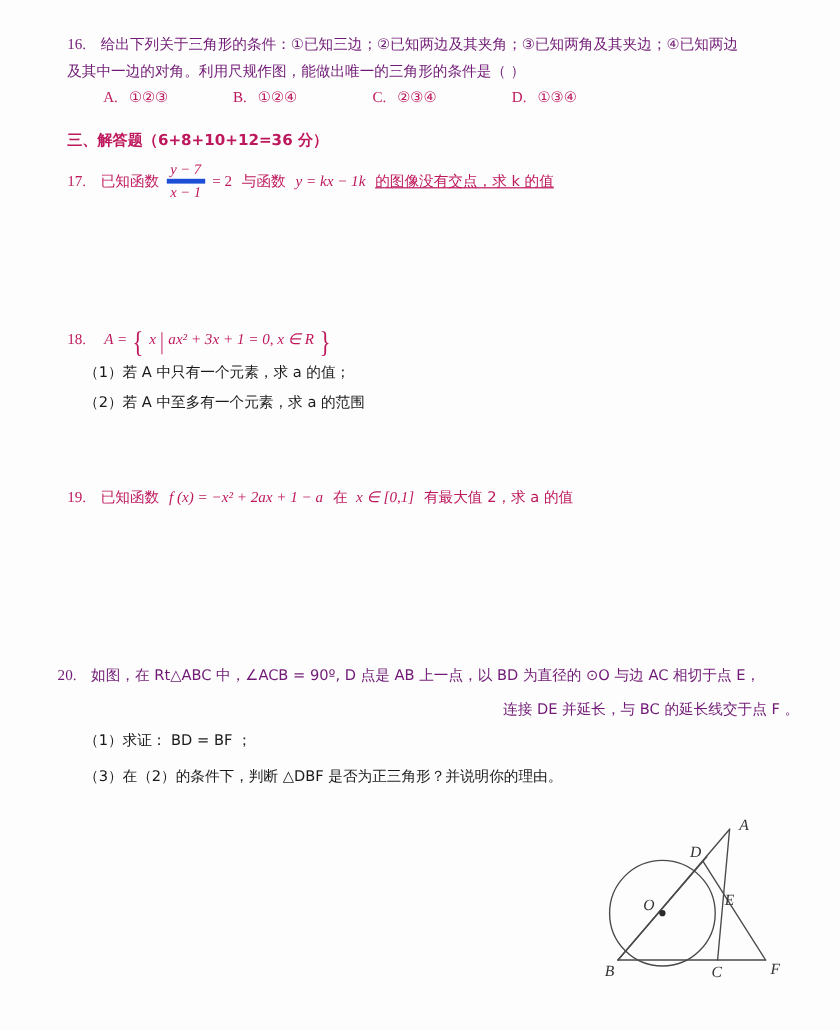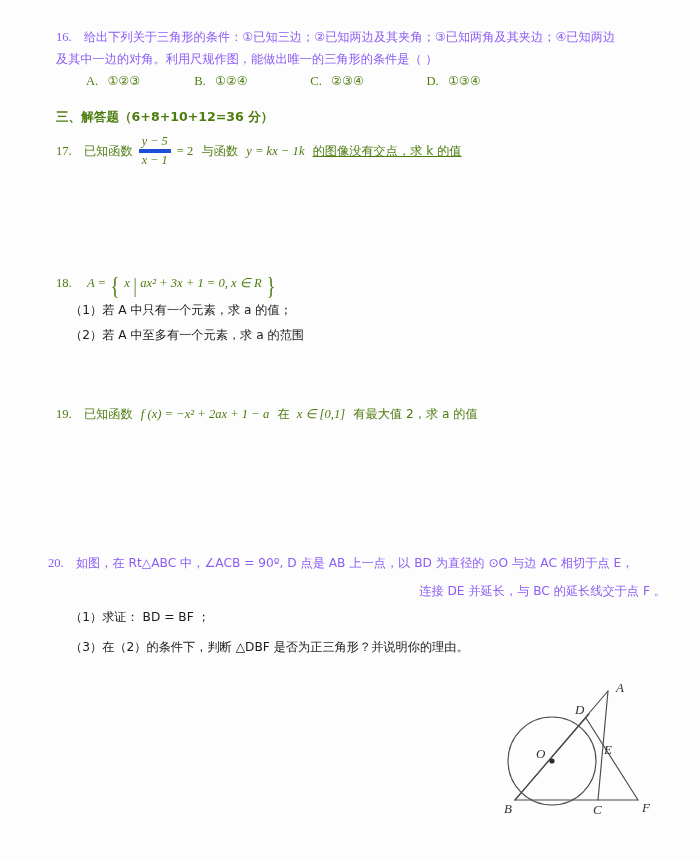--- a/index.html
+++ b/index.html
@@ -19,28 +19,28 @@
     position: absolute;
     inset: 0;
     background: #fdfdfd;
   }
 
   
   .blk {
     position: absolute;
     font-size: 12.6px;
     line-height: 22px;
-    color: #4d7c0f;
+    color: #be185d;
     white-space: nowrap;
   }
   .wrapblk {
     position: absolute;
     font-size: 12.6px;
     line-height: 22px;
-    color: #8b5cf6;
+    color: #701a75;
   }
   .qnum {
     display: inline-block;
     font-family: "Liberation Serif", serif;
   }
   .cn {
     font-family: "DejaVu Sans", "Liberation Sans", sans-serif;
     font-size: 12.2px;
   }
   .mi {
@@ -133,21 +133,21 @@
       <span class="cn" style="margin-left:6px;">①③④</span>
     </span>
   </div>
 
   <div class="blk sect" style="left:56px; top:106px;">三、解答题（6+8+10+12=36 分）</div>
 
   <div class="blk" style="left:56px; top:136px;">
     <span class="qnum">17.</span>
     <span class="cn" style="margin-left:9px;">已知函数</span>
     <span class="frac">
-      <span class="num mi">y − 5</span>
+      <span class="num mi">y − 7</span>
       <span class="den mi">x − 1</span>
     </span>
     <span class="mn">= 2</span>
     <span class="cn" style="margin-left:5px;">与函数</span>
     <span class="mi" style="margin-left:5px;">y = kx − 1k</span>
     <span class="cn" style="margin-left:5px;text-decoration:underline;">的图像没有交点，求 k 的值</span>
   </div>
 
   <div class="blk" style="left:56px; top:272px;">
     <span class="qnum">18.</span>

